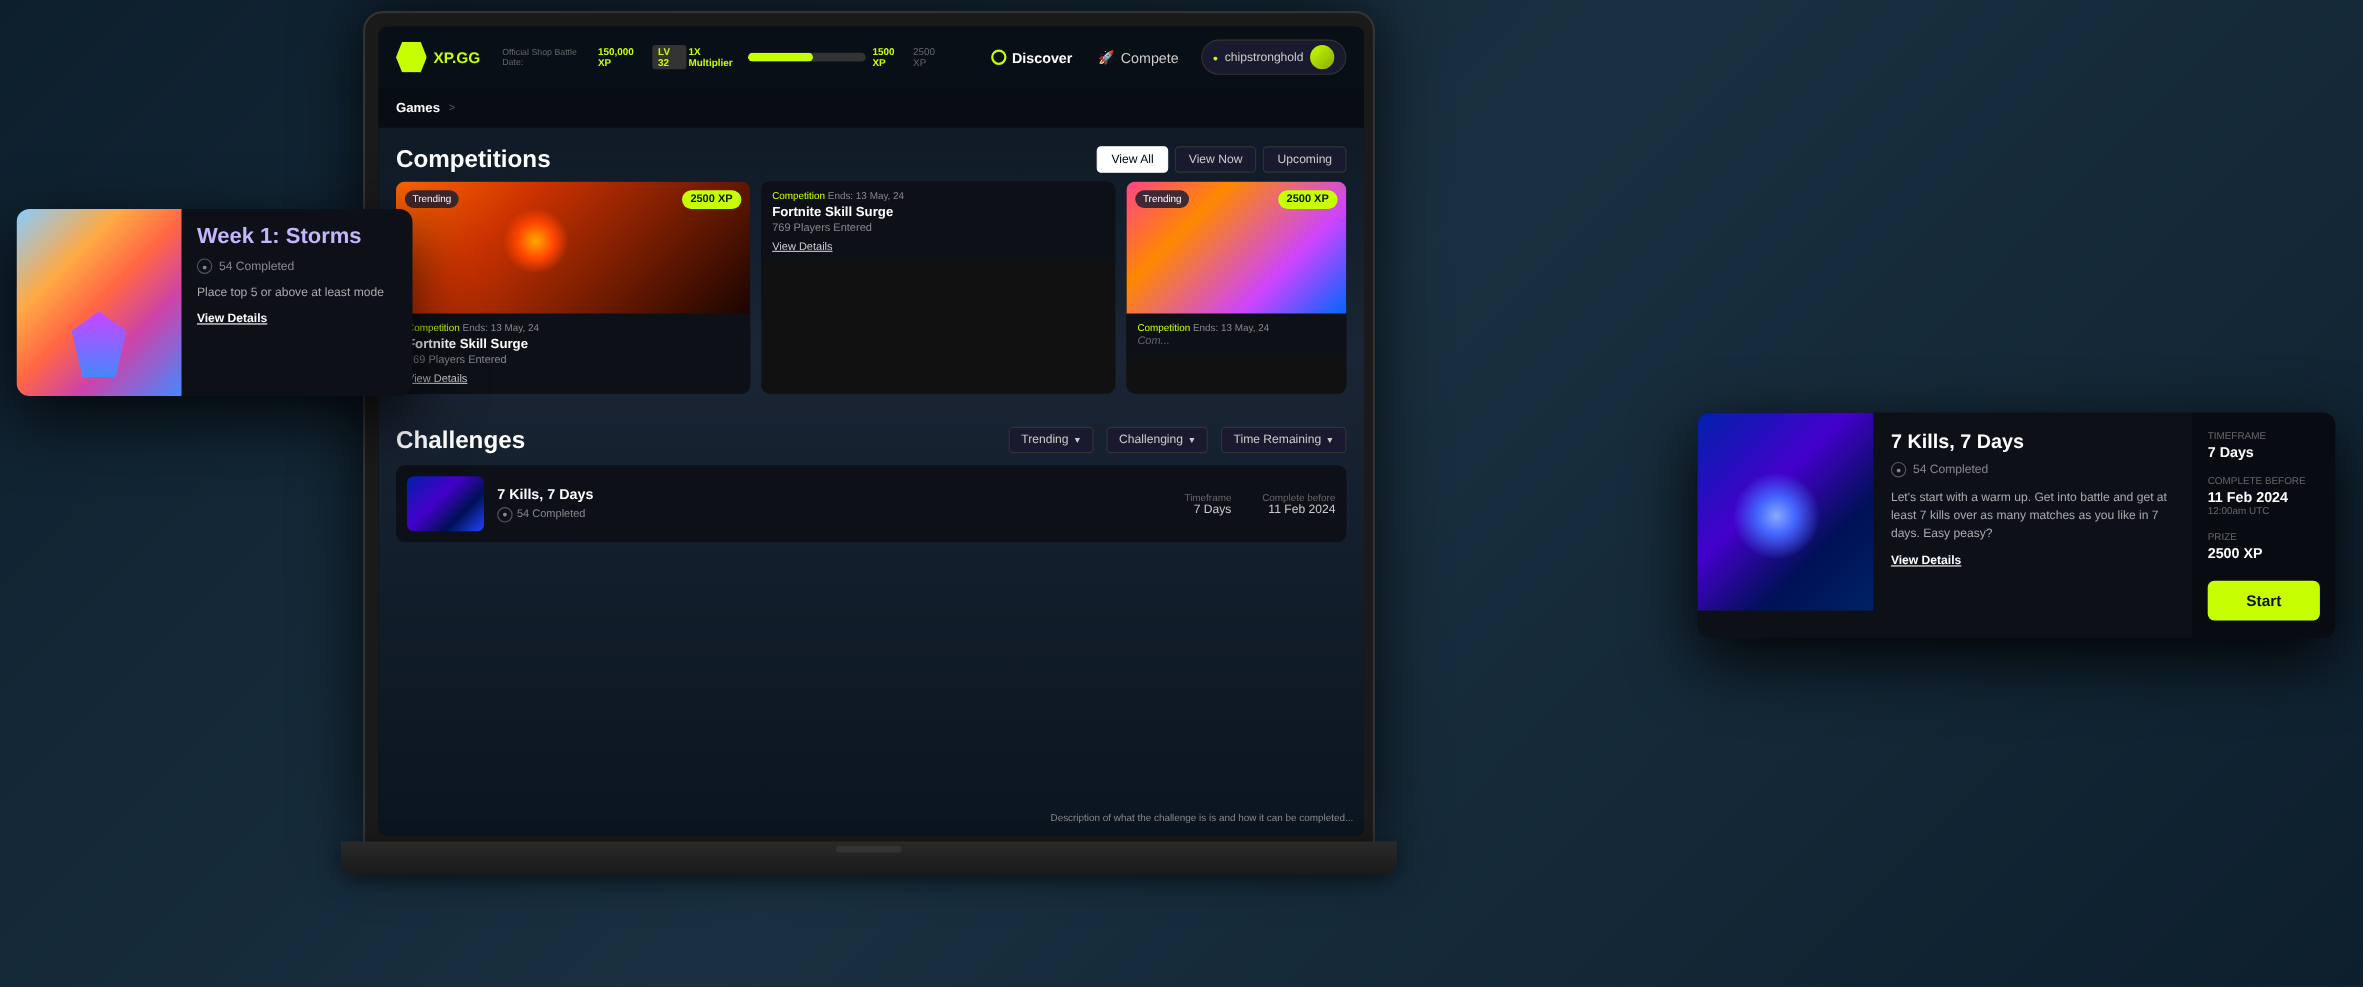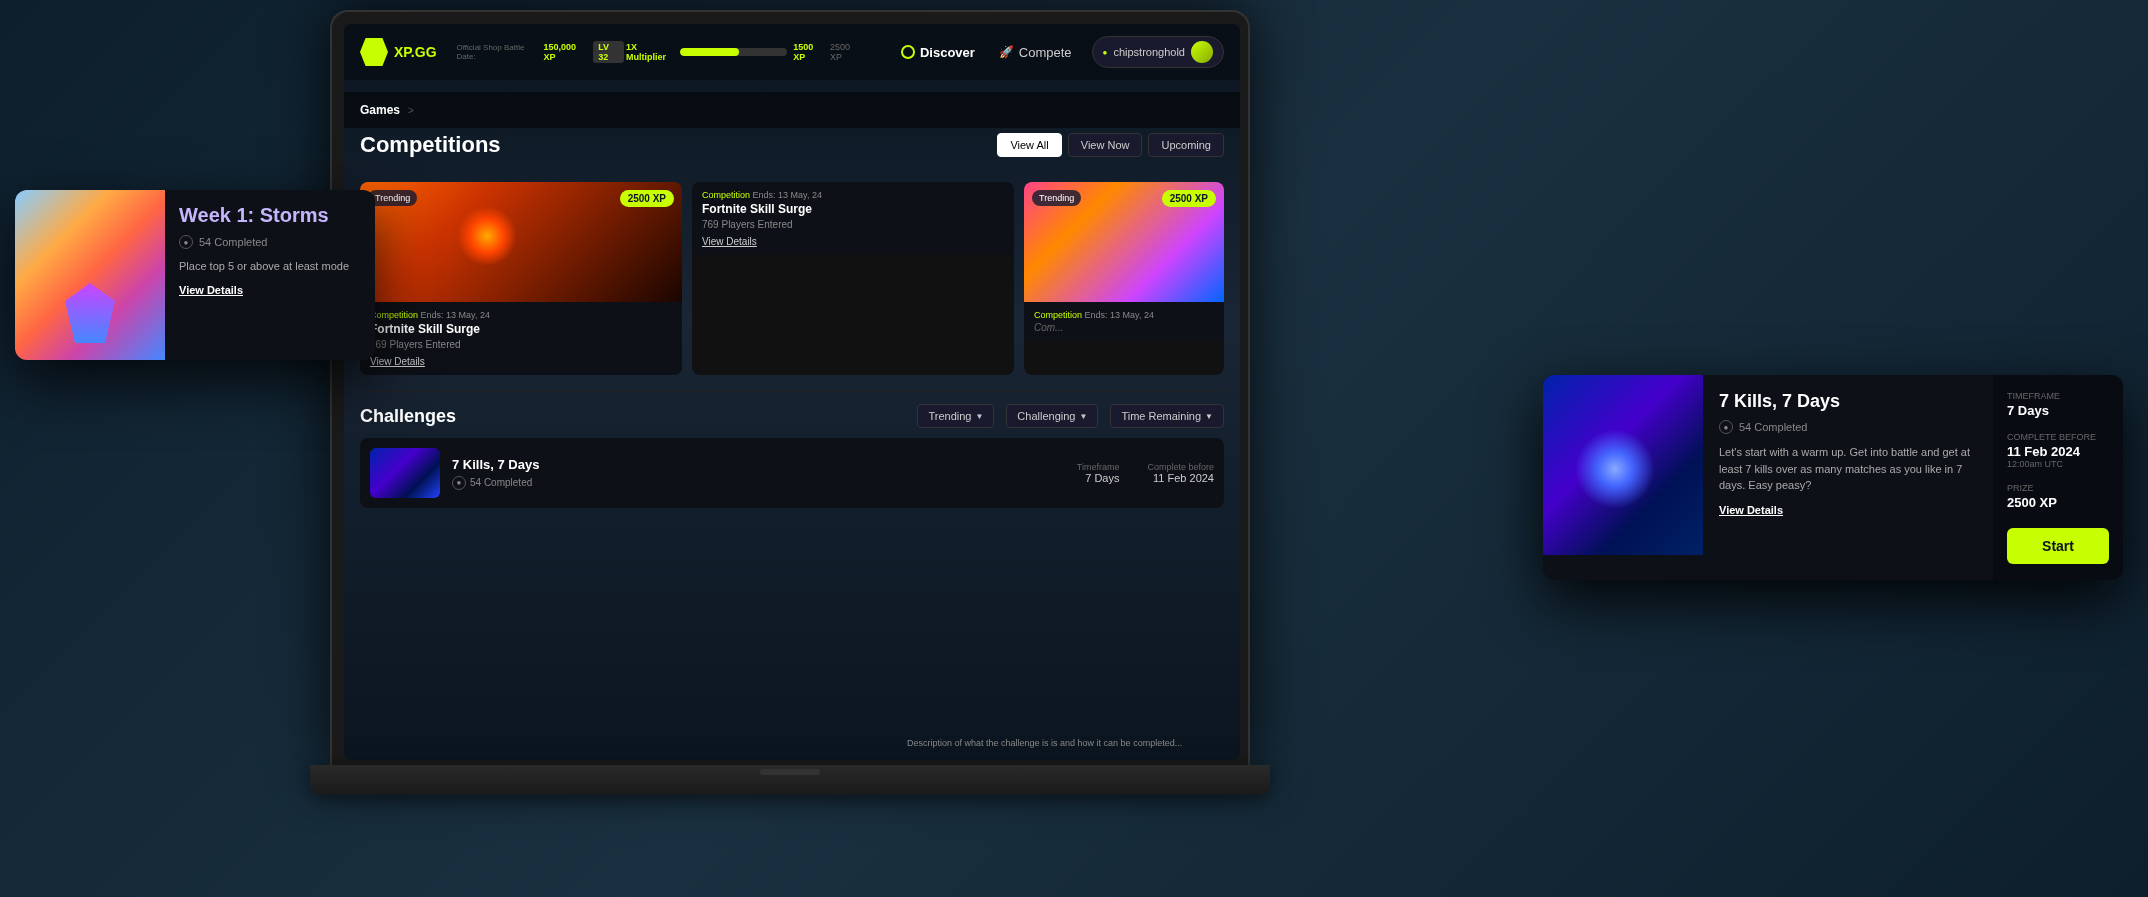--- a/index.html
+++ b/index.html
@@ -196,21 +196,21 @@
 
     .user-avatar {
       width: 22px; height: 22px;
       background: linear-gradient(135deg, #c8ff00, #88aa00);
       border-radius: 50%;
     }
 
     
     .breadcrumb-bar {
       position: absolute;
-      top: 68px; left: 0; right: 0;
+      top: 56px; left: 0; right: 0;
       height: 36px;
       background: rgba(8,12,18,0.9);
       display: flex;
       align-items: center;
       padding: 0 16px;
       gap: 8px;
       z-index: 9;
     }
 
     .breadcrumb-item {
@@ -234,21 +234,21 @@
       top: 92px; left: 0; right: 0; bottom: 0;
       overflow-y: auto;
       padding: 16px;
     }
 
     
     .section-header {
       display: flex;
       align-items: center;
       justify-content: space-between;
-      margin-bottom: 24px;
+      margin-bottom: 7px;
     }
 
     .section-title {
       color: white;
       font-size: 22px;
       font-weight: 900;
     }
 
     .section-buttons {
       display: flex;
@@ -393,21 +393,21 @@
     
     .challenges-header {
       display: flex;
       align-items: center;
       gap: 12px;
       margin-bottom: 10px;
     }
 
     .challenges-title {
       color: white;
-      font-size: 18px;
+      font-size: 22px;
       font-weight: 900;
     }
 
     .dropdown-btn {
       background: #1a1a2e;
       border: 1px solid #333;
       color: #ccc;
       padding: 5px 10px;
       border-radius: 4px;
       font-size: 11px;
@@ -867,15 +867,15 @@
       <div class="meta-item-sub">12:00am UTC</div>
     </div>
     <div>
       <div class="meta-item-label">Prize</div>
       <div class="meta-item-value">2500 XP</div>
     </div>
     <div class="start-btn">Start</div>
   </div>
 </div>
 
-<div style="position:absolute; top:738px; left:907px; color:#888; font-size:9px; z-index:5; pointer-events:none;">
+<div style="position:absolute; top:738px; left:955px; color:#888; font-size:9px; z-index:5; pointer-events:none;">
   Description of what the challenge is is and how it can be completed...
 </div>
 
 </body></html>

